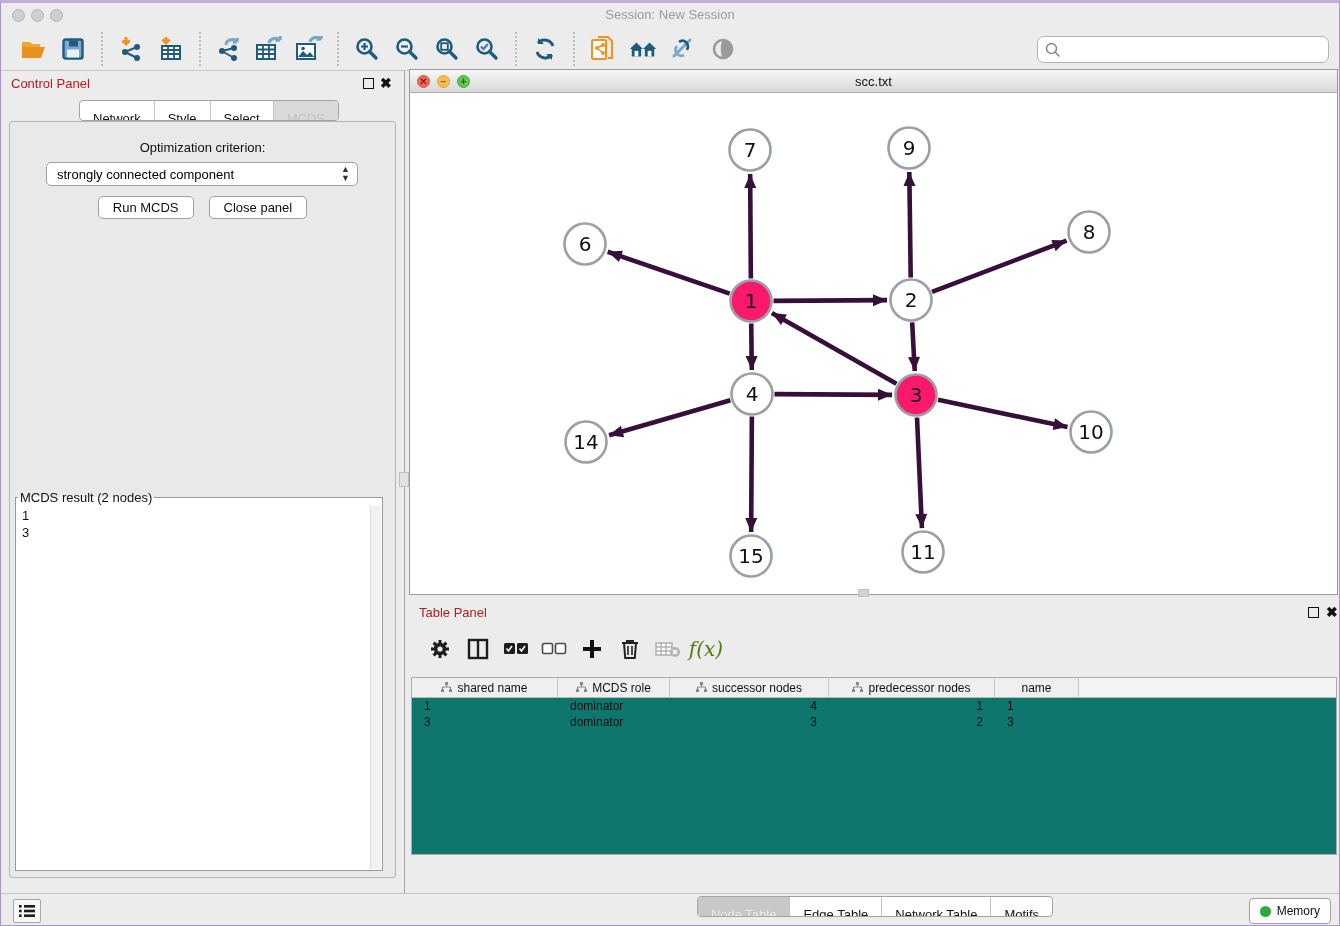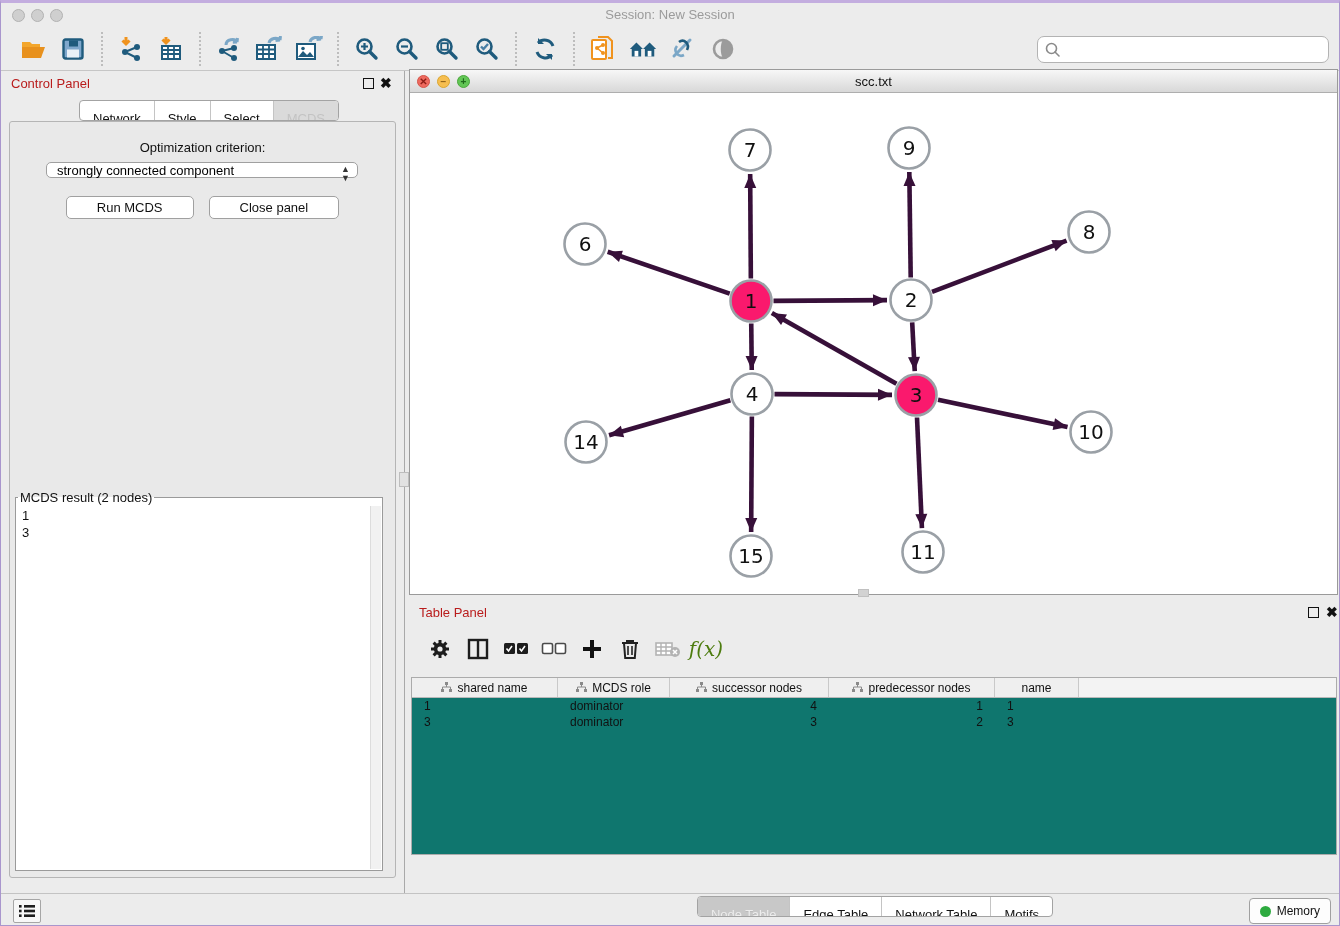--- a/index.html
+++ b/index.html
@@ -35,27 +35,27 @@
          overflow:hidden; background:#fff; height:21px; }
   .seg-tab { padding:17px 13px; font-size:13px; color:#111; border-left:1px solid #c4c4c4;
              display:flex; align-items:center; white-space:nowrap; }
   .seg-tab:first-child { border-left:none; }
   .seg-tab.cp-sel { background:#dadada; color:#c3c3c3; }
   .seg-tab.bt-sel { background:#c8c8c8; color:#ededed; text-shadow:0 1px 0 #bbb; }
 
   .cp-body { position:absolute; left:8px; top:118px; width:387px; height:757px;
              border:1px solid #b5b5b5; border-radius:3px; background:#e9e9e9; }
   .opt-label { position:absolute; width:100%; top:18px; text-align:center; font-size:13px; color:#111; }
-  .criterion { position:absolute; left:36px; top:40px; width:312px; height:16px; background:#fff;
+  .criterion { position:absolute; left:36px; top:40px; width:312px; height:24px; background:#fff;
                border:1px solid #a0a0a0; border-radius:5px; font-size:13px; display:flex;
                align-items:center; padding-left:10px; }
   .stepper { position:absolute; right:7px; top:2px; font-size:9px; line-height:9px; color:#333; text-align:center; }
   .cp-btnrow { position:absolute; width:100%; top:74px; display:flex; justify-content:center; gap:15px; }
   .btn { background:#fff; border:1px solid #a0a0a0; border-radius:5px; height:23px;
-         font-size:13px; padding:0 30px; color:#111; display:flex; align-items:center; }
+         font-size:13px; padding:0 14px; color:#111; display:flex; align-items:center; }
   .result-fs { position:absolute; left:5px; right:12px; top:368px; bottom:6px;
                border:1px solid #9a9a9a; background:#fff; }
   .result-fs legend { font-size:13px; color:#111; margin-left:2px; padding:0 2px; background:transparent; }
   .result-area { position:absolute; left:1px; right:1px; top:1px; bottom:1px; background:#fff;
                  font-size:13px; color:#111; padding:1px 5px; line-height:17px; }
   .result-scroll { position:absolute; right:0; top:0; bottom:0; width:11px; background:#f1f1f1;
                    border-left:1px solid #dcdcdc; }
 
   .v-split { position:absolute; left:403px; top:68px; width:1px; height:822px; background:#a9a9a9; }
   .v-handle { position:absolute; left:398px; top:469px; width:10px; height:15px; background:#e2e2e2;

